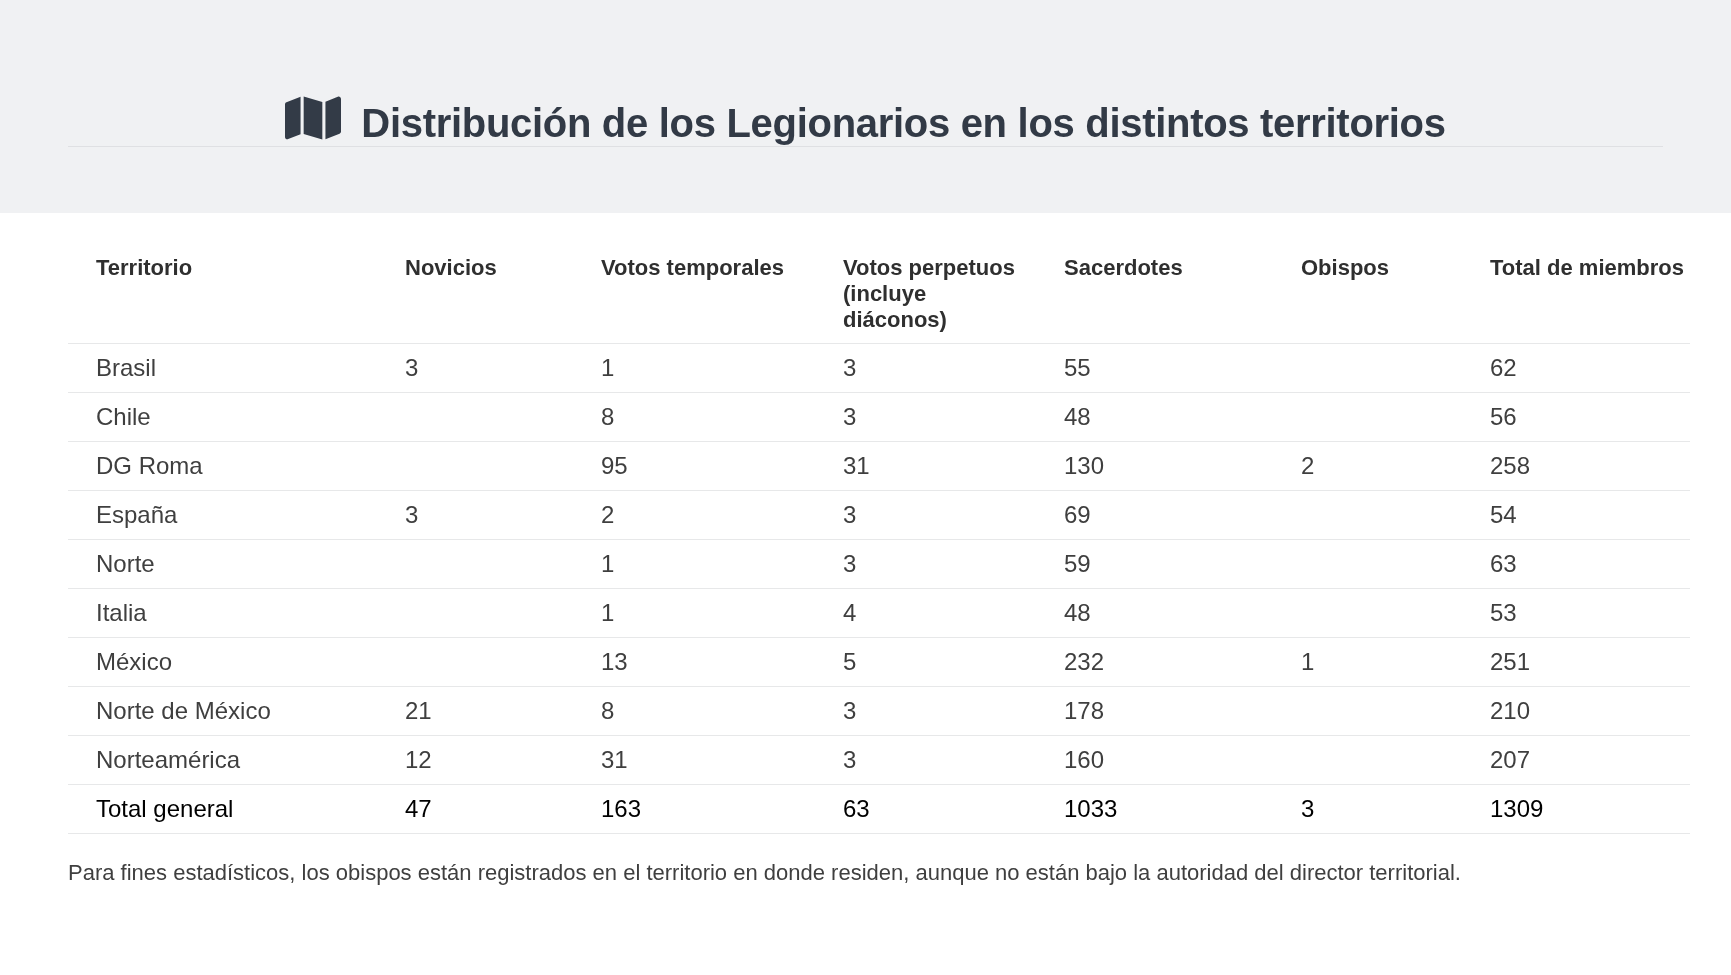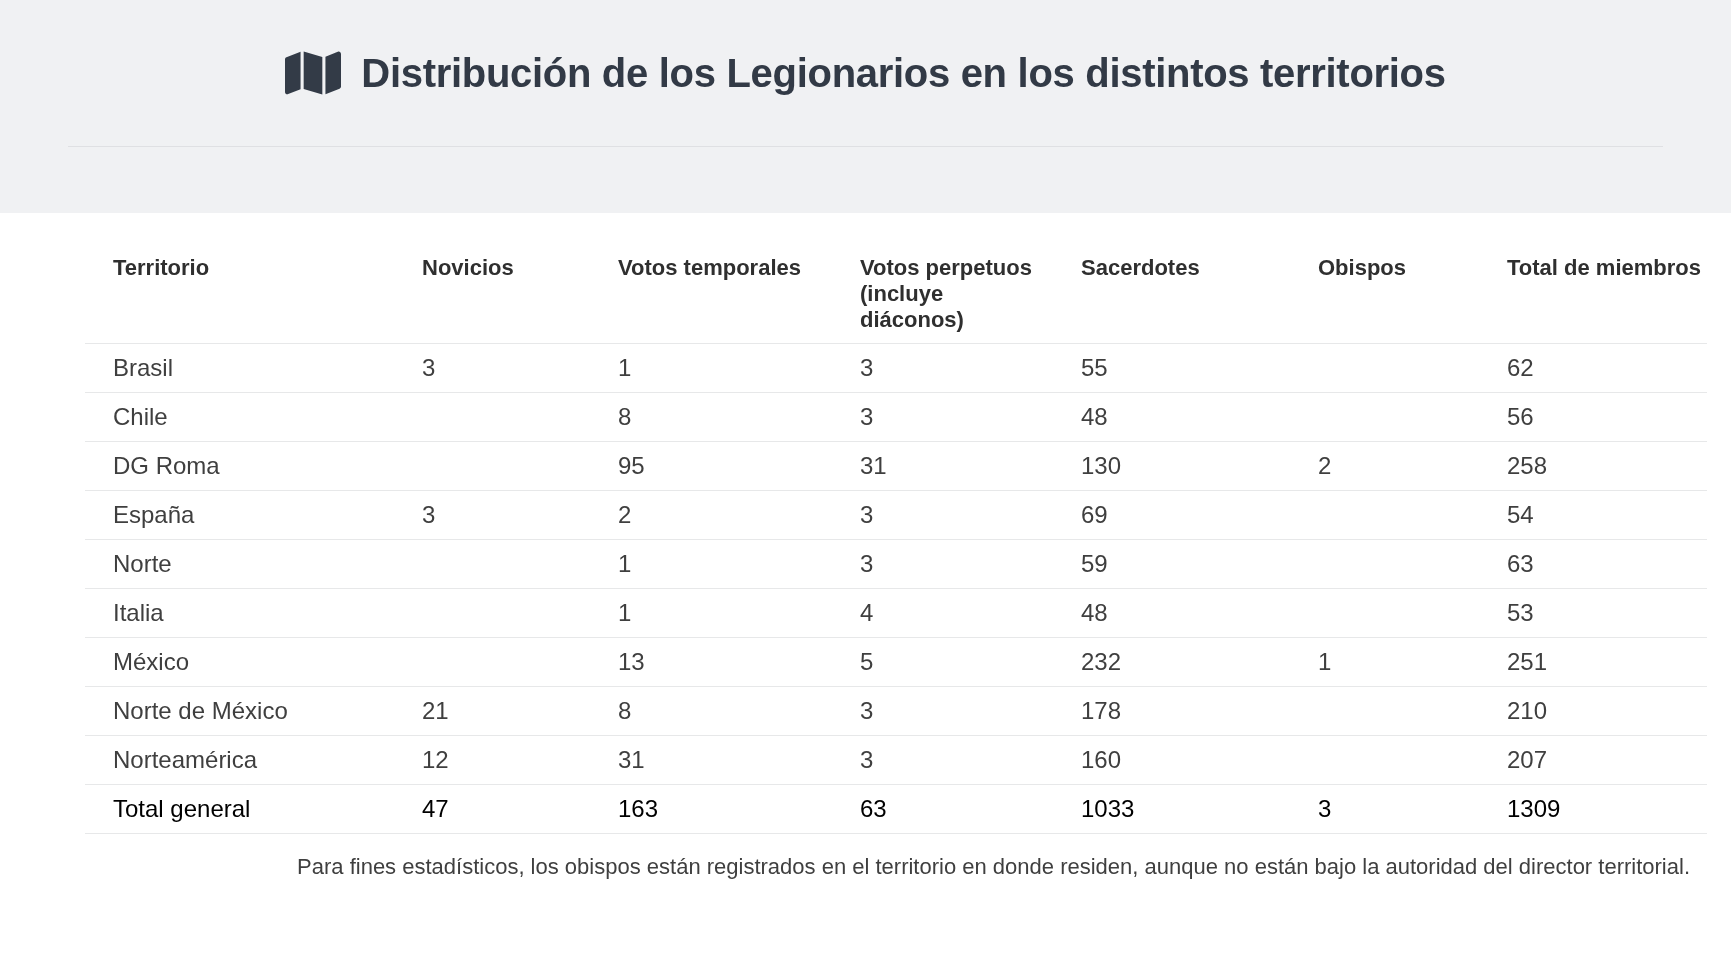--- a/index.html
+++ b/index.html
@@ -12,21 +12,21 @@
   }
   
   .band {
     width: 100%;
     height: 213px;
     background: #f0f1f3;
   }
   .title-wrap {
     height: 146px;
     display: flex;
-    align-items: center;
+    align-items: flex-end;
     justify-content: center;
     gap: 20px;
   }
   .map-icon-svg {
     width: 56px; height: 56px;
     fill: #333b47;
     flex: 0 0 auto;
   }
   h1.page-title {
     font-size: 40px;
@@ -34,21 +34,21 @@
     color: #323a46;
     letter-spacing: -0.3px;
     white-space: nowrap;
   }
   .band-rule {
     margin: 0 68px;
     border-bottom: 1px solid #dfe0e3;
   }
   
   .table-area {
-    padding-left: 85px;
+    padding-left: 68px;
     padding-right: 41px;
   }
   table.stats {
     width: 100%;
     border-collapse: collapse;
     table-layout: fixed;
   }
   th, td {
     text-align: left;
     vertical-align: top;
@@ -73,22 +73,22 @@
     border-bottom: 1px solid #e7e8e9;
     white-space: nowrap;
     overflow: hidden;
   }
   tbody tr.total-row td {
     font-weight: normal;
     color: #000000;
   }
   
   .footnote {
-    margin-top: 20px;
-    text-align: right;
+    margin-top: 26px;
+    text-align: left;
     font-size: 22px;
     color: #3f3f3f;
   }
 </style>
 </head>
 <body>
 
 <header class="band">
   <div class="title-wrap">
     <svg class="map-icon-svg" viewBox="0 0 576 512" aria-hidden="true">

